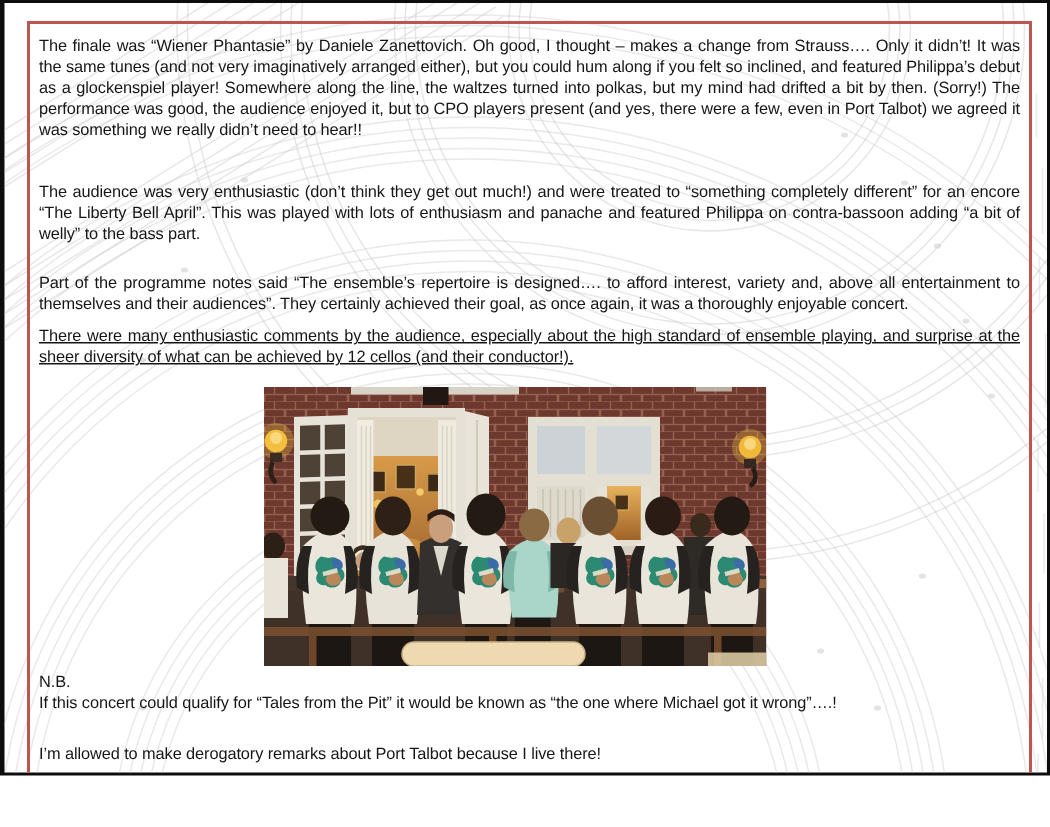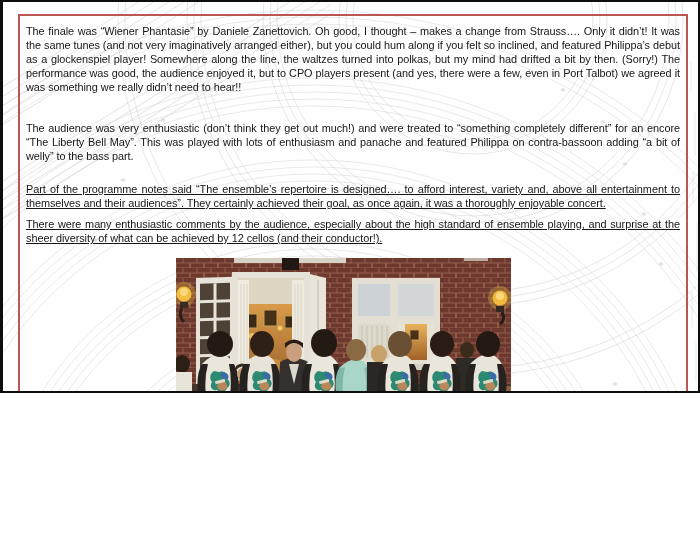--- a/index.html
+++ b/index.html
@@ -2,40 +2,40 @@
 <html><head>
 <meta charset="utf-8">
 <style>
   * { margin:0; padding:0; box-sizing:border-box; }
   html,body { width:700px; height:551px; }
   body {
     font-family:"Liberation Sans","DejaVu Sans",sans-serif;
     background:#ffffff; position:relative; overflow:hidden;
   }
   .page {
-    position:absolute; left:0; top:0; width:700px; height:393px;
+    position:absolute; left:0; top:0; width:700px; height:517px;
     background:#ffffff; border:2px solid #0d0d0d; border-left-width:3px;
     overflow:hidden;
   }
   .watermark { position:absolute; left:0; top:0; z-index:0; }
   .frame {
     position:absolute; left:15px; top:12px; width:670px; height:524px;
     border:2px solid #bc5650; padding:8px 6px 0 6px; z-index:1;
   }
   p.body-text {
     font-size:10.9px; line-height:14px; letter-spacing:-0.06px;
     color:#161616; text-align:justify;
   }
   p.left-text {
     font-size:10.9px; line-height:14px; letter-spacing:-0.06px;
     color:#161616; text-align:left;
   }
   .p1 { margin-bottom:27px; }
   .p2 { margin-bottom:19px; }
-  .p3 { margin-bottom:7px;text-decoration:underline; }
+  .p3 { margin-bottom:7px; }
   .p4 { margin-bottom:0;text-decoration:underline; }
   .photo {
     width:335px; height:186px; margin:13px 0 4px 150px;
     overflow:hidden; position:relative;
   }
   .nb-line2 { margin-top:20px; }
 </style>
 </head>
 <body>
 
@@ -106,21 +106,21 @@
         <ellipse cx="612" cy="382" rx="2.4" ry="1.7"></ellipse>
         <ellipse cx="92" cy="470" rx="2.4" ry="1.7"></ellipse>
     </g>
     <path d="M60 537v11M75 539v9M90 536v12M105 540v9M120 537v11M140 539v10M158 536v12M176 540v9M194 537v11M212 539v10M232 536v12M252 540v9M272 537v11M292 539v10M312 536v12M334 540v9M356 537v11M380 539v10M404 536v12M428 540v9M452 537v11M476 539v10M500 536v12M524 540v9M548 537v11M572 539v10M596 536v12M620 540v9M644 537v11M662 539v10" stroke="#cdcdd2" stroke-width="1" opacity="0.5" fill="none"></path>
     <path d="M688 60v30M692 110v44M690 170v30M694 220v50M689 290v36M693 340v40M690 400v30M692 450v40M689 500v30" stroke="#cdcdd2" stroke-width="1" opacity="0.4" fill="none"></path>
   </svg>
 
   <div class="frame">
 
     <p class="body-text p1">The finale was “Wiener Phantasie” by Daniele Zanettovich.  Oh good, I thought – makes a change from Strauss…. Only it didn’t! It was the same tunes (and not very imaginatively arranged either), but you could hum along if you felt so inclined, and featured Philippa’s debut as a glockenspiel player!  Somewhere along the line, the waltzes turned into polkas, but my mind had drifted a bit by then.  (Sorry!)  The performance was good, the audience enjoyed it,  but to CPO players present (and yes, there were a few, even in Port Talbot) we agreed it was something we really didn’t need to hear!!</p>
-    <p class="body-text p2">The audience was very enthusiastic (don’t think they get out much!) and were treated to “something completely different” for an encore “The Liberty Bell May”.  This was played with lots of enthusiasm and panache and featured Philippa on contra-bassoon adding “a bit of welly” to the bass part.</p>
+    <p class="body-text p2">The audience was very enthusiastic (don’t think they get out much!) and were treated to “something completely different” for an encore “The Liberty Bell April”.  This was played with lots of enthusiasm and panache and featured Philippa on contra-bassoon adding “a bit of welly” to the bass part.</p>
     <p class="body-text p3">Part of the programme notes said “The ensemble’s repertoire is designed…. to afford interest, variety and, above all entertainment to themselves and their audiences”.  They certainly achieved their goal, as once again, it was a thoroughly enjoyable concert.</p>
     <p class="body-text p4">There were many enthusiastic comments by the audience, especially about the high standard of ensemble playing, and surprise at the sheer diversity of what can be achieved by 12 cellos (and their conductor!).</p>
 
     <div class="photo">
       <svg width="335" height="186" viewBox="0 0 335 186" aria-hidden="true">
         <defs>
           <pattern id="bk" width="14" height="10" patternUnits="userSpaceOnUse">
             <rect width="14" height="10" fill="#6d392f"></rect>
             <line x1="0" y1="5" x2="14" y2="5" stroke="#96614e" stroke-width="0.9"></line>
             <line x1="0" y1="10" x2="14" y2="10" stroke="#96614e" stroke-width="0.9"></line>
@@ -330,15 +330,20 @@
         <rect x="0" y="160" width="335" height="6" fill="#7d5130" opacity="0.85"></rect>
         <rect x="30" y="166" width="5" height="20" fill="#6e472b"></rect>
         <rect x="150" y="166" width="5" height="20" fill="#6e472b"></rect>
         <rect x="300" y="166" width="5" height="20" fill="#6e472b"></rect>
 
         <rect x="92" y="170" width="122" height="16" rx="8" fill="#eed9b0" stroke="#cbb183" stroke-width="1"></rect>
         <rect x="296" y="177" width="39" height="9" fill="#d9c7a0" opacity="0.9"></rect>
       </svg>
     </div>
 
+    <div>
+      <p class="left-text">N.B.</p>
+      <p class="left-text">If this concert could qualify for “Tales from the Pit” it would be known as “the one where Michael got it wrong”….!</p>
+      <p class="left-text nb-line2">I’m allowed to make derogatory remarks about Port Talbot because I live there!</p>
+    </div>
 
   </div>
 </div>
 
 </body></html>

